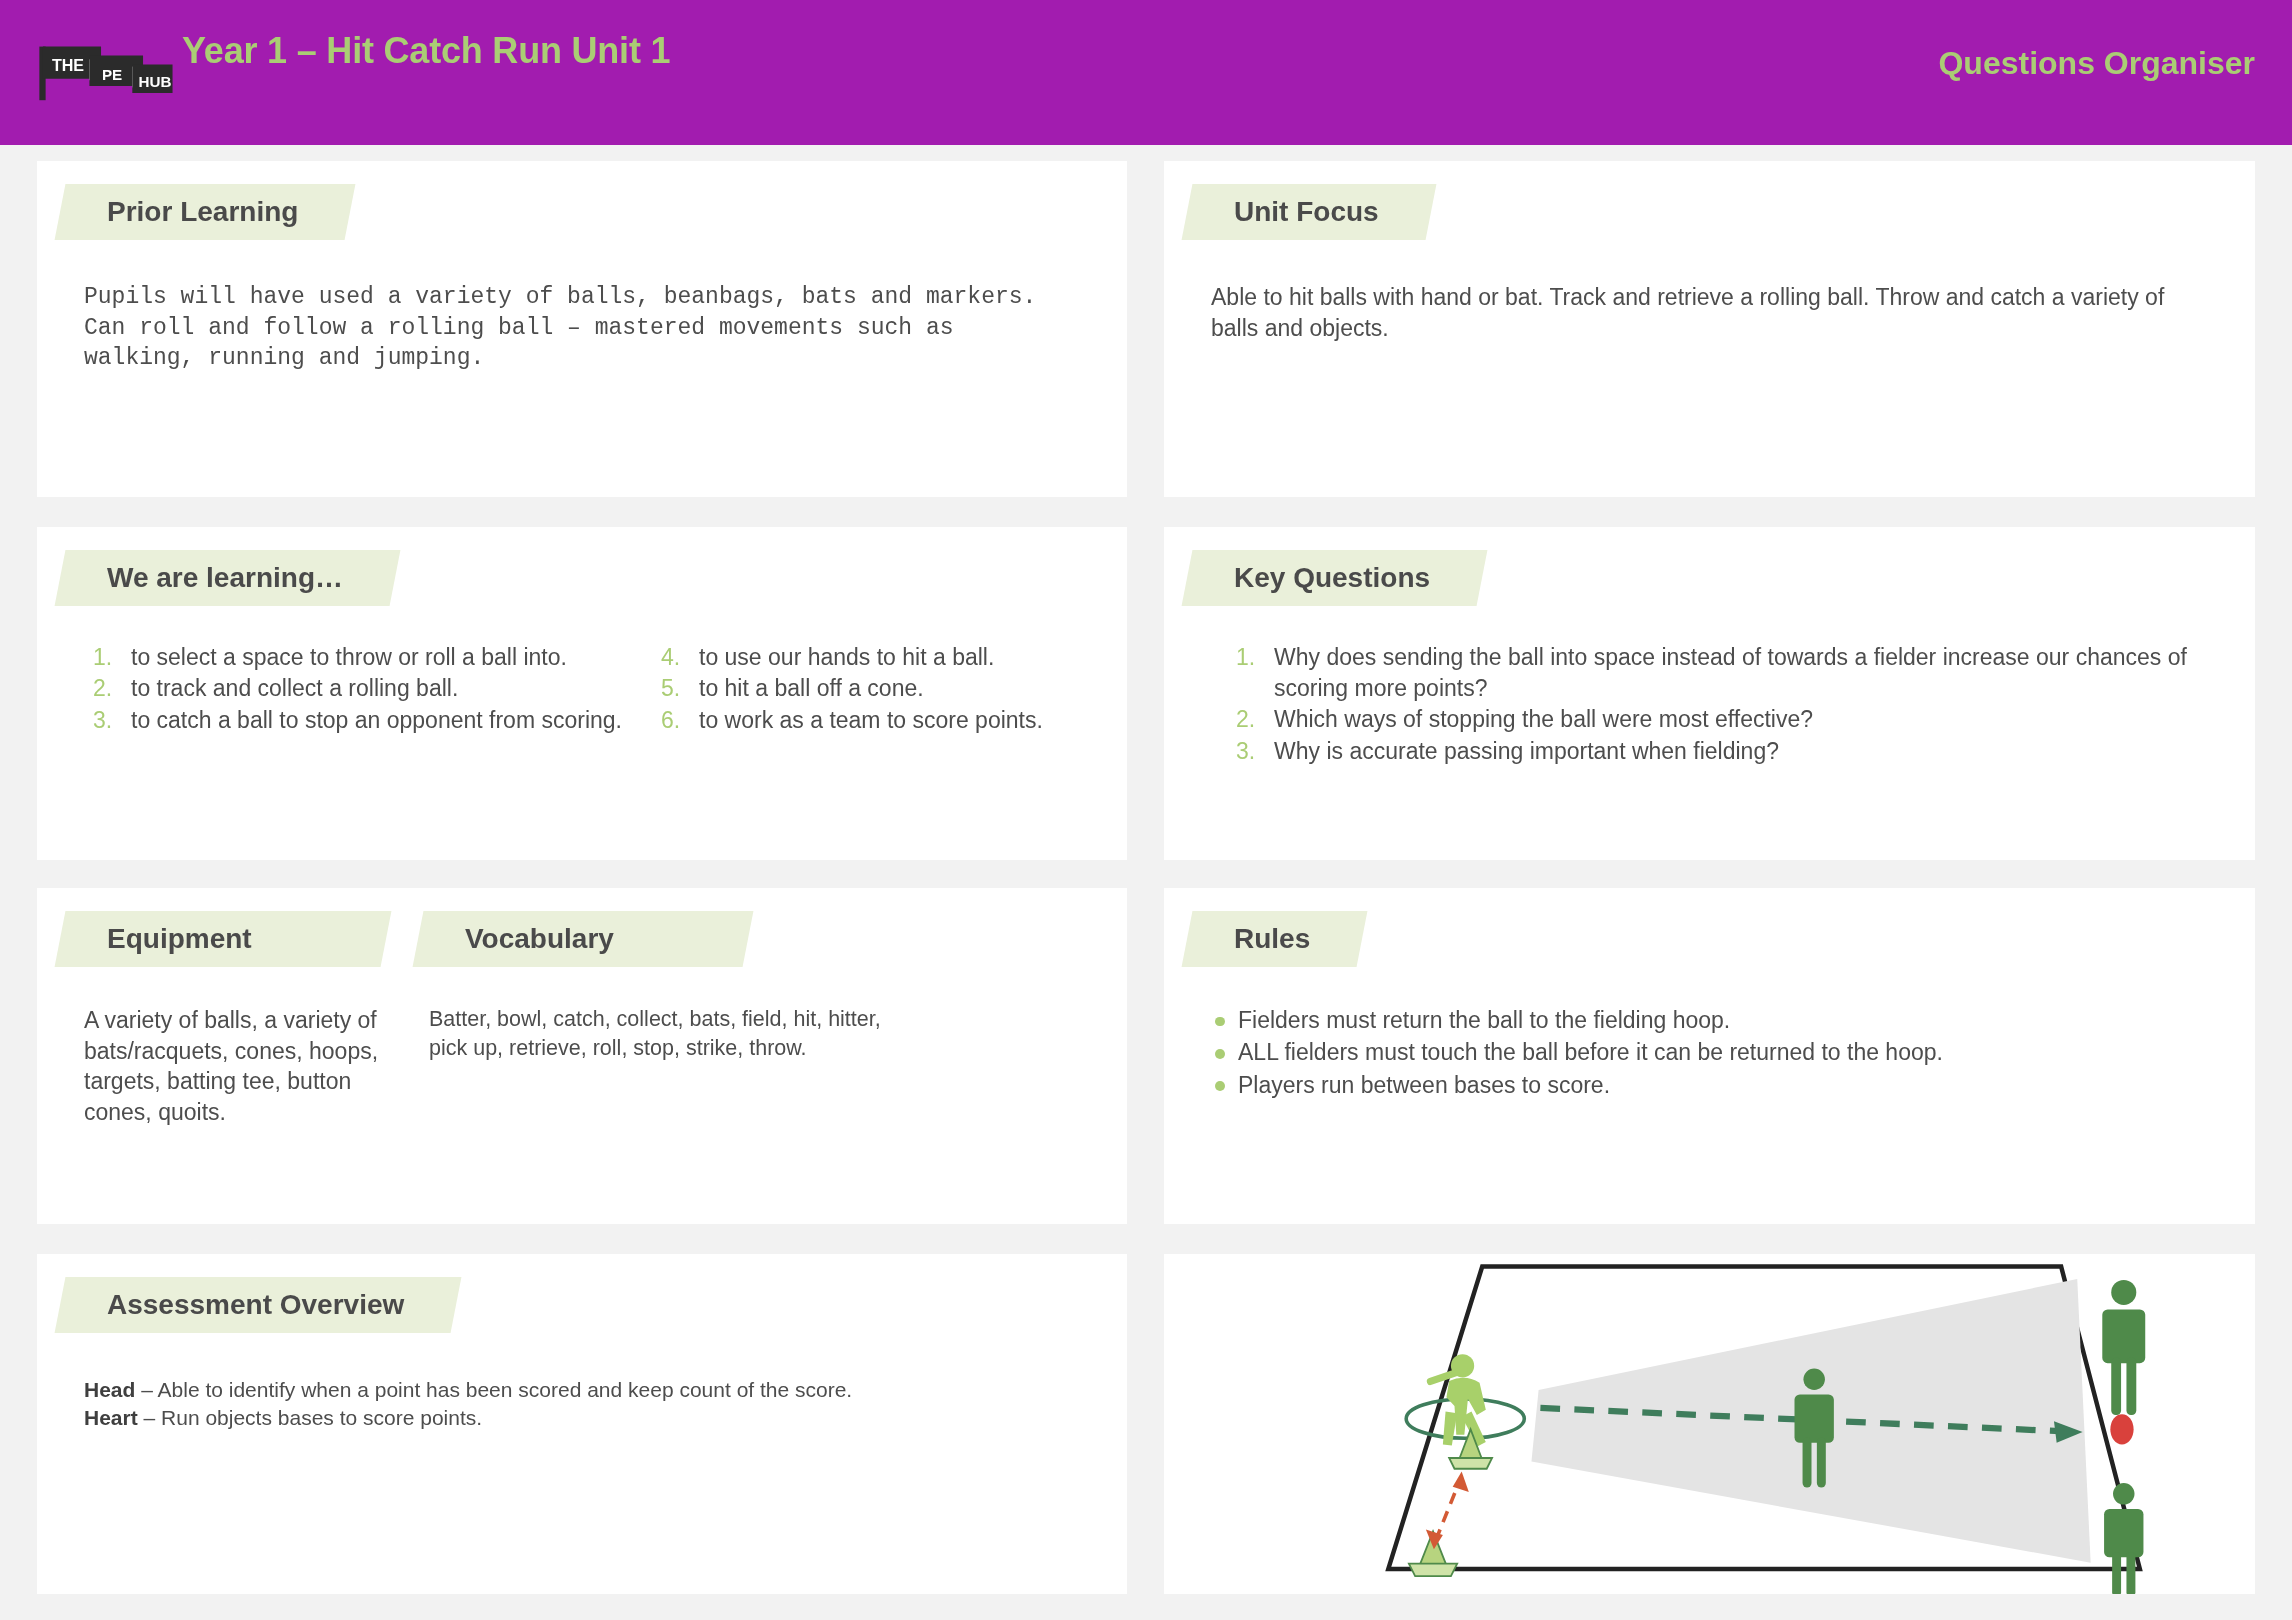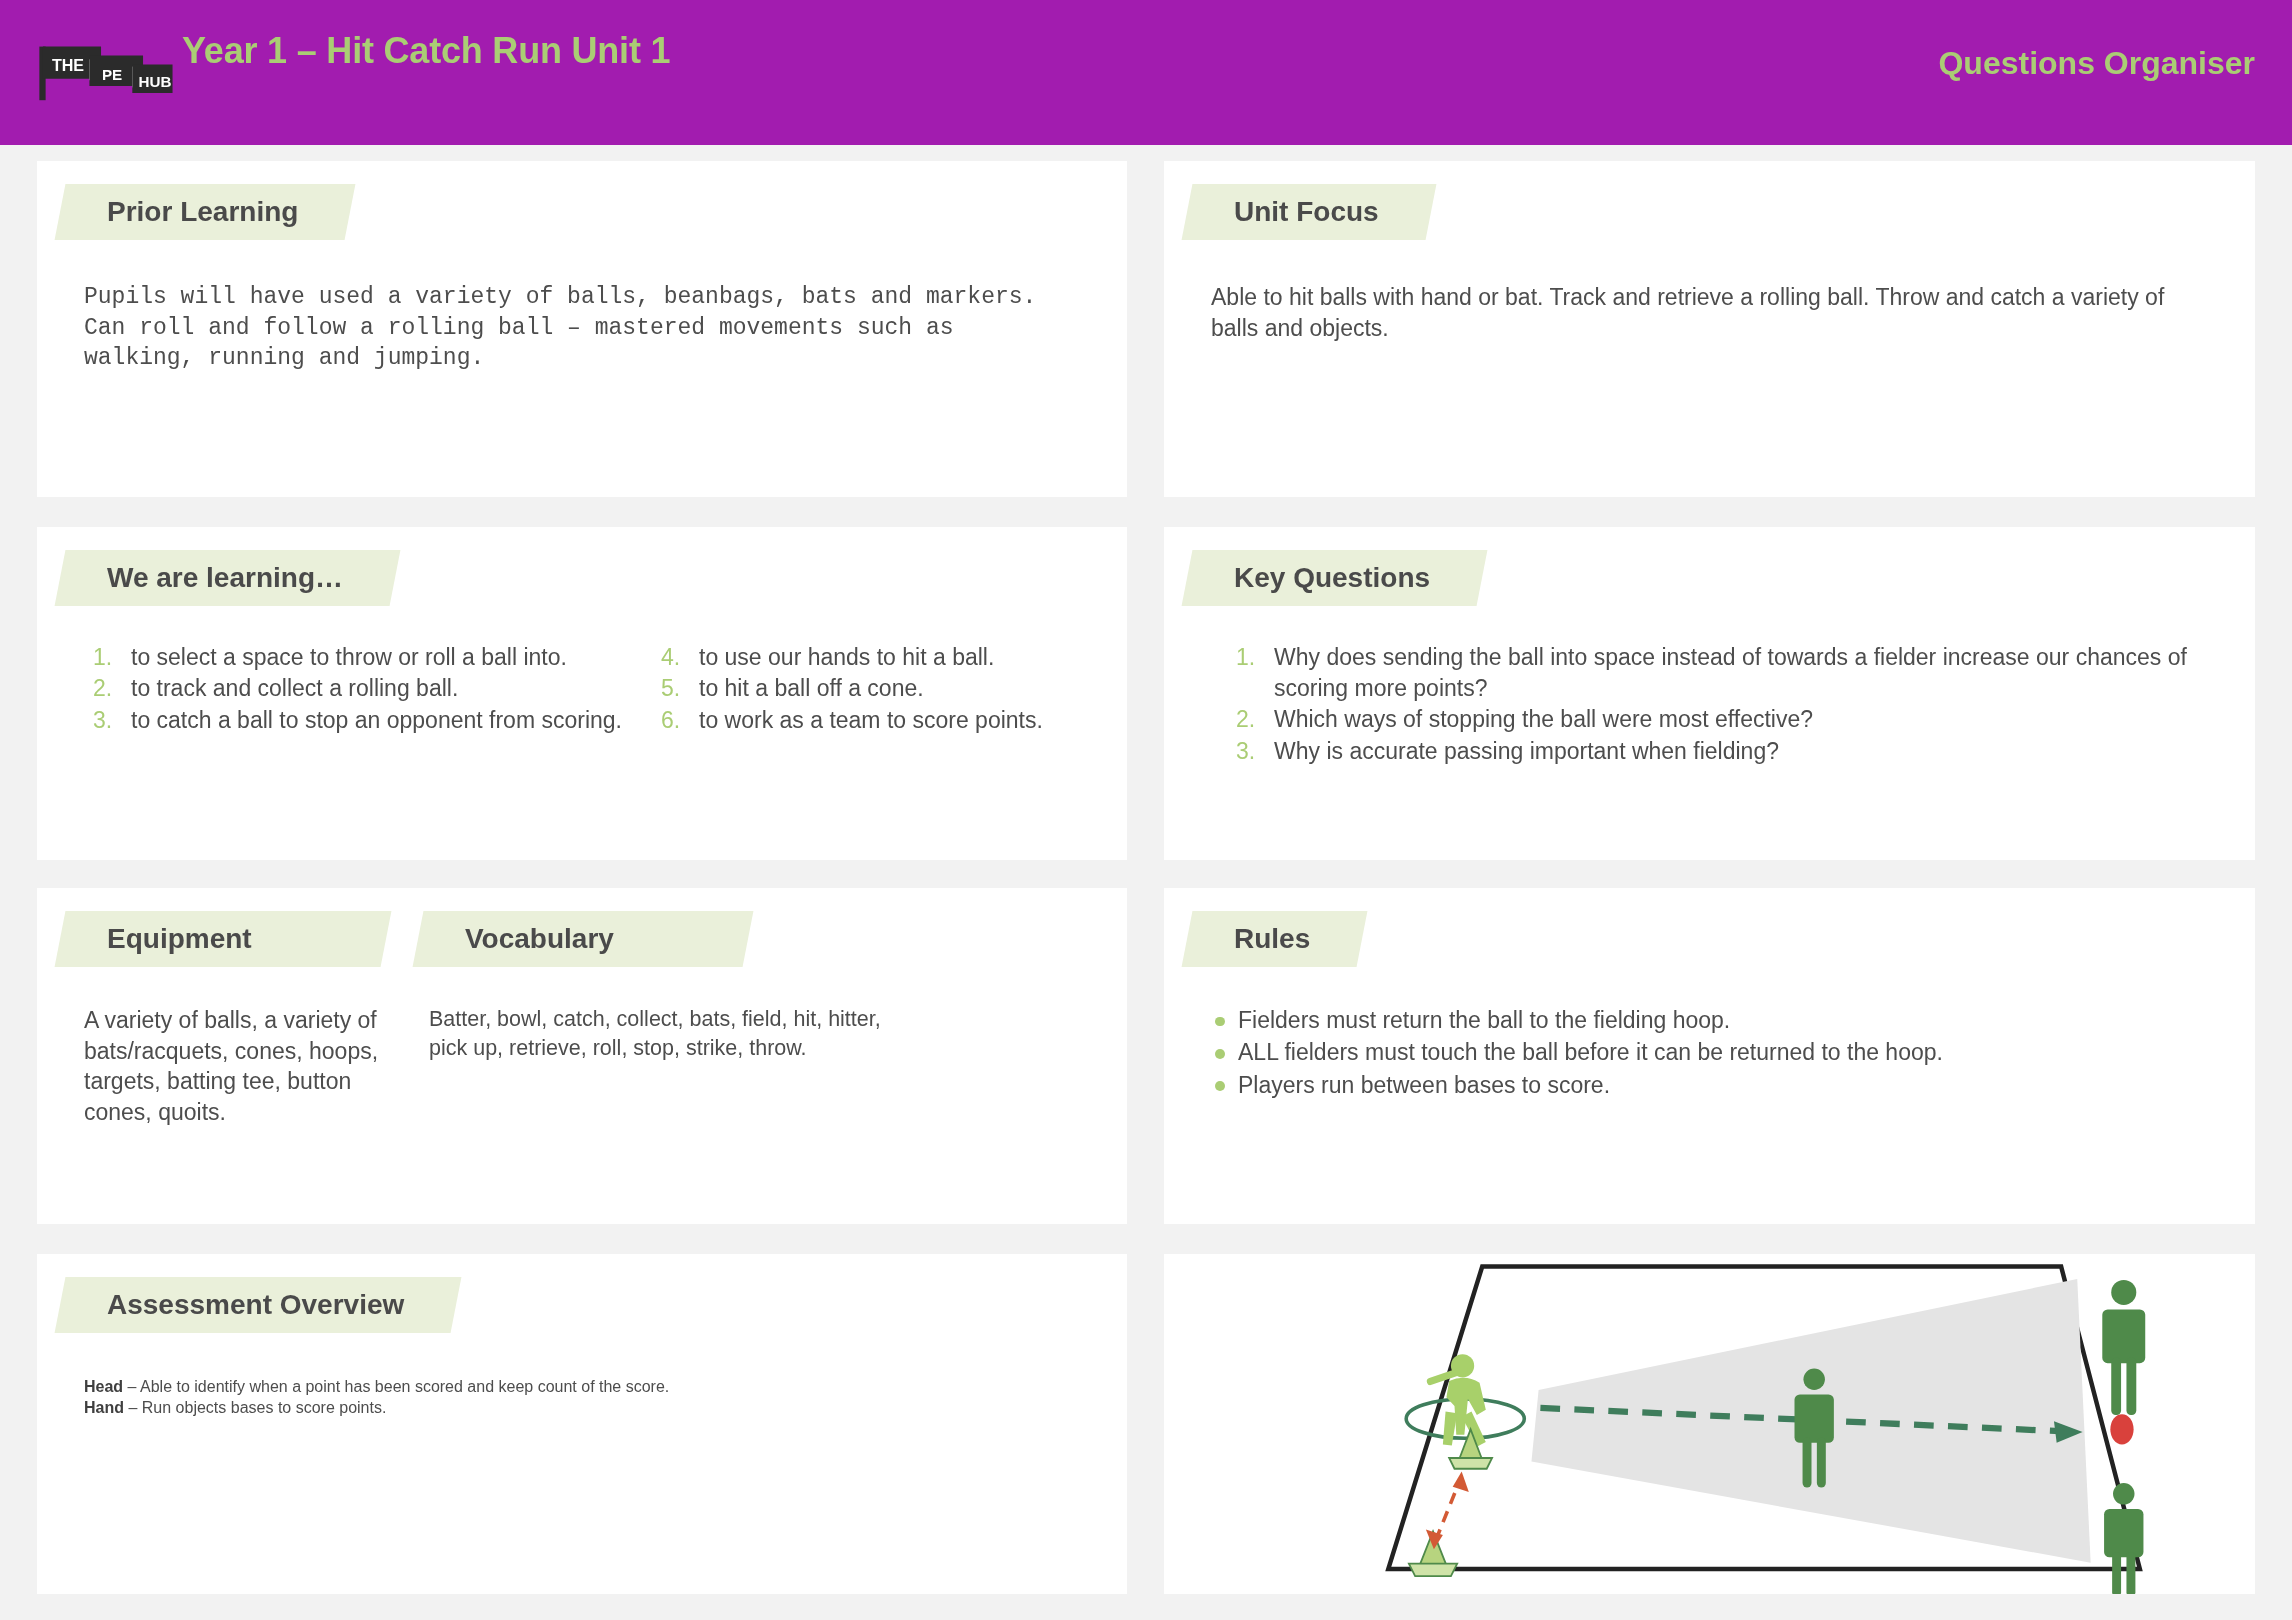--- a/index.html
+++ b/index.html
@@ -120,21 +120,21 @@
     background: #aacd74;
   }
   ul.bullet-list li .txt {
     font-size: 23px;
     line-height: 1.33;
     color: #4d4d4d;
   }
 
   .two-col { display: flex; }
 
-  .assess-line { font-size: 16px; line-height: 1.33; color: #4d4d4d; }
+  .assess-line { font-size: 21px; line-height: 1.33; color: #4d4d4d; }
   .assess-line b { font-weight: bold; color: #3f3f3f; }
 
   .logo-svg, .diagram-svg { display: block; }
 </style>
 </head>
 <body>
 
 <div id="header">
 
   <div id="logo-wrap">
@@ -280,21 +280,21 @@
   <div style="padding-top:23px;">
     <div class="banner">
       <span>Assessment Overview</span>
     </div>
   </div>
   <div style="margin:43px 54px 0 47px;">
     <div class="assess-line">
       <b>Head</b><span> – </span><span>Able to identify when a point has been scored and keep count of the score.</span>
     </div>
     <div class="assess-line">
-      <b>Hand</b><span> – </span><span>Run objects bases to score points.</span>
+      <b>Heart</b><span> – </span><span>Run objects bases to score points.</span>
     </div>
   </div>
 </div>
 
 <div class="card" style="left:1164px; top:1254px; width:1091px; height:340px;">
 
   <svg class="diagram-svg" width="1091" height="340" viewBox="0 0 1218 380">
 
     <polygon points="355,14 1002,14 1090,352 250,352" fill="#ffffff" stroke="#222222" stroke-width="5"></polygon>
 

